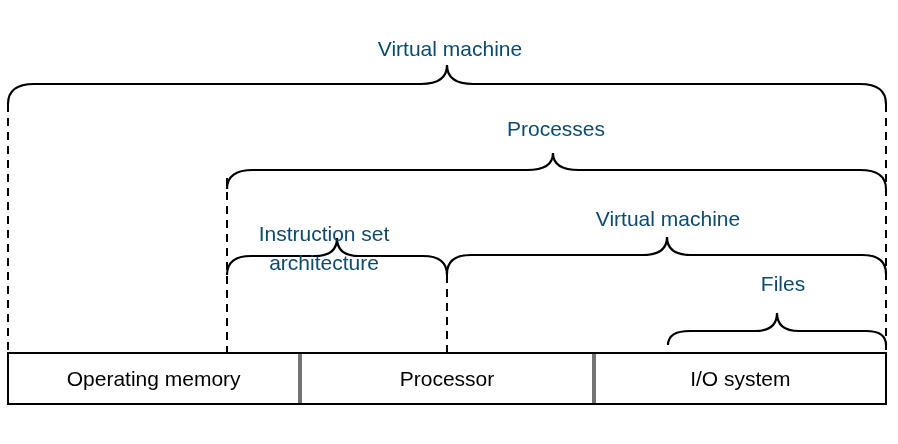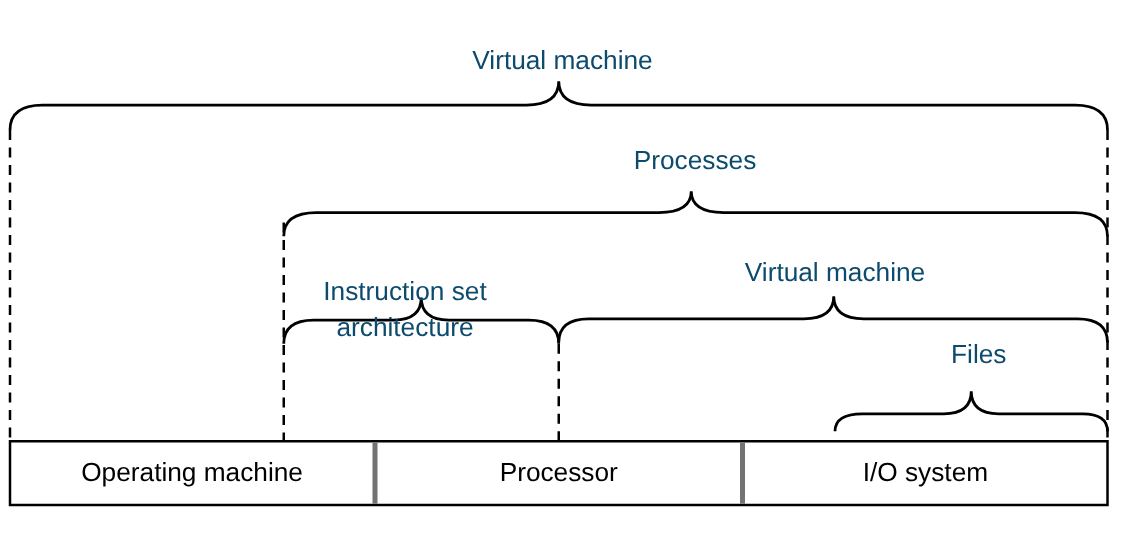--- a/index.html
+++ b/index.html
@@ -85,18 +85,18 @@
 
   <div class="brace-label" style="left:556px; top:118px;">Processes</div>
 
   <div class="brace-label wrap2" style="left:324px; top:179px;margin-top:40px;">Instruction set architecture</div>
 
   <div class="brace-label" style="left:668px; top:208px;">Virtual machine</div>
 
   <div class="brace-label" style="left:783px; top:273px;">Files</div>
 
   <div class="box-row">
-    <div class="hw-box">Operating machine</div>
+    <div class="hw-box">Operating memory</div>
     <div class="hw-box">Processor</div>
     <div class="hw-box">I/O system</div>
   </div>
 
 </div>
 
 </body></html>

